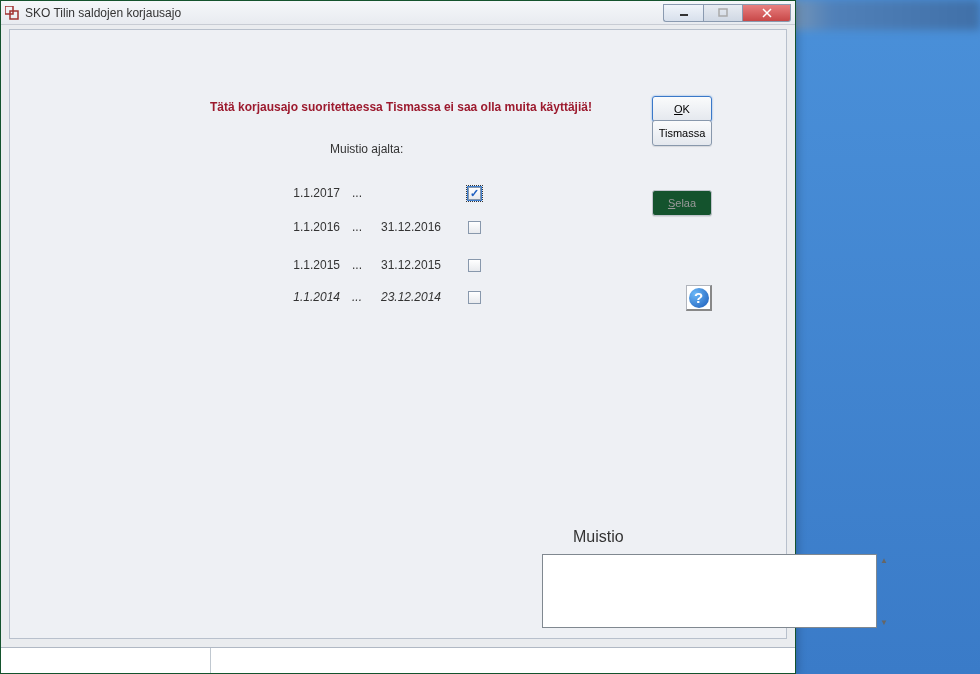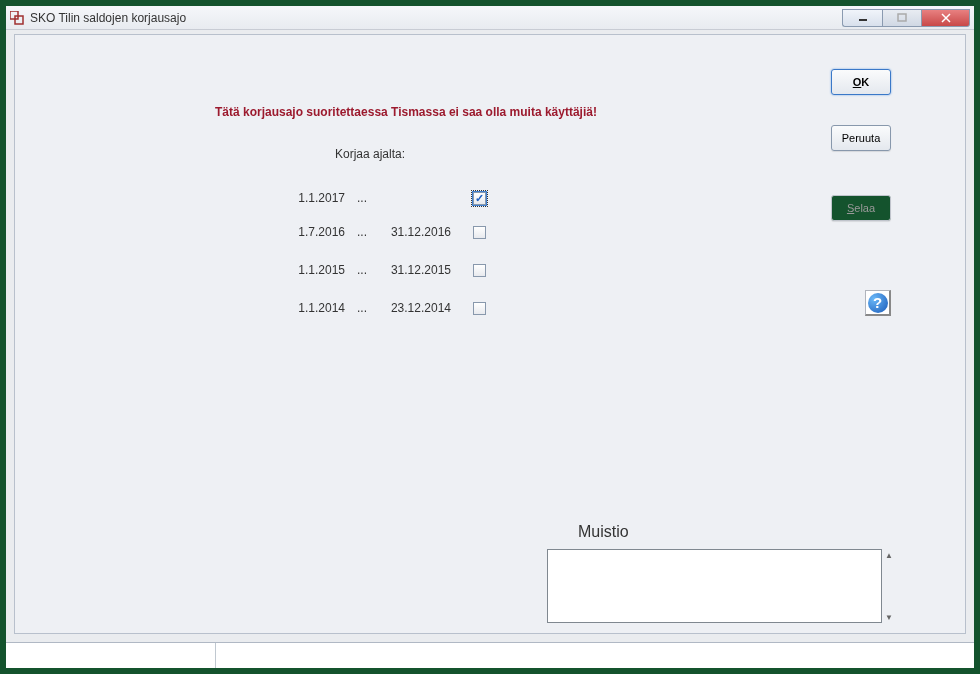--- a/index.html
+++ b/index.html
@@ -22,24 +22,24 @@
       left: 0;
       width: 100%;
       height: 30px;
       background: linear-gradient(90deg, #2a5a9a, #6aa0e0 10%, #a02020 15%, #4a7ab0 25%, #d0d8e8 35%, #6090c8 50%, #d8d0b8 70%, #5080b8 85%, #4070a8);
       filter: blur(4px);
     }
     .window {
       position: absolute;
       top: 0;
       left: 0;
-      width: 980px;
+      width: 796px;
       height: 674px;
       background: #eaecef;
-      border: 6px solid #14532d;
+      border: 1px solid #14532d;
       box-shadow: 0 2px 10px rgba(0,0,0,0.3);
     }
     .titlebar {
       height: 24px;
       background: linear-gradient(to bottom, #f5f7fa, #e8ebf0);
       display: flex;
       align-items: center;
       padding: 0 4px;
       border-bottom: 1px solid #c8ccd4;
       position: relative;
@@ -119,21 +119,21 @@
     }
     .date-row .start-date {
       width: 60px;
       text-align: right;
     }
     .date-row .dots {
       width: 12px;
     }
     .date-row .end-date {
       width: 70px;
-      text-align: right;
+      text-align: center;
     }
     .checkbox {
       width: 13px;
       height: 13px;
       background: linear-gradient(to bottom, #fff, #e8eaee);
       border: 1px solid #8898ac;
       margin-left: 10px;
       display: inline-flex;
       align-items: center;
       justify-content: center;
@@ -146,42 +146,41 @@
       font-weight: bold;
     }
     .checkbox.focused {
       box-shadow: 0 0 0 1px #4080d0;
       outline: 1px dotted #333;
       outline-offset: 1px;
     }
     .row1 { top: 156px; }
     .row2 { top: 190px; }
     .row3 { top: 228px; }
-    .row4 { top: 266px; }
+    .row4 { top: 260px; font-style: italic; }
     
     .btn {
       position: absolute;
       right: 74px;
       width: 60px;
       height: 26px;
       border: 1px solid #8898ac;
       border-radius: 3px;
       background: linear-gradient(to bottom, #fafbfc, #e4e8ee);
       font-size: 11px;
       display: flex;
       align-items: center;
       justify-content: center;
       cursor: pointer;
       box-shadow: 0 1px 1px rgba(0,0,0,0.1);
     }
     .btn-ok {
-      top: 34px;
+      top: 66px;
       border: 1px solid #3a78c8;
       box-shadow: 0 0 2px #6aa0e0;
-      font-weight: bold;
     }
     .btn-cancel {
       top: 90px;
     }
     .btn-browse {
       top: 160px;
       color: #999;
       border-color: #c0c4cc;
       background: #14532d;
       cursor: default;
@@ -303,31 +302,31 @@
             <path d="M1 1 L9 9 M9 1 L1 9" stroke="#fff" stroke-width="1.5"></path>
           </svg>
       </div>
     </div>
   </div>
 
   <div class="content-area">
 
     <div class="warning-text">Tätä korjausajo suoritettaessa Tismassa ei saa olla muita käyttäjiä!</div>
 
-    <div class="section-label">Korjaa ajalta:</div>
+    <div class="section-label">Muistio ajalta:</div>
 
     <div class="date-row row1">
       <span class="start-date">1.1.2017</span>
       <span class="dots">...</span>
       <span class="end-date"></span>
       <span class="checkbox checked focused"></span>
     </div>
 
     <div class="date-row row2">
-      <span class="start-date">1.7.2016</span>
+      <span class="start-date">1.1.2016</span>
       <span class="dots">...</span>
       <span class="end-date">31.12.2016</span>
       <span class="checkbox"></span>
     </div>
 
     <div class="date-row row3">
       <span class="start-date">1.1.2015</span>
       <span class="dots">...</span>
       <span class="end-date">31.12.2015</span>
       <span class="checkbox"></span>
@@ -337,21 +336,21 @@
       <span class="start-date">1.1.2014</span>
       <span class="dots">...</span>
       <span class="end-date">23.12.2014</span>
       <span class="checkbox"></span>
     </div>
 
     <div class="btn btn-ok">
       <span><span class="underline">O</span><span>K</span></span>
     </div>
 
-    <div class="btn btn-cancel">Peruuta</div>
+    <div class="btn btn-cancel">Tismassa</div>
 
     <div class="btn btn-browse">
       <span><span class="underline">S</span><span>elaa</span></span>
     </div>
 
     <div class="help-icon">
       <div class="help-circle">?</div>
     </div>
 
     <div class="memo-label">Muistio</div>

